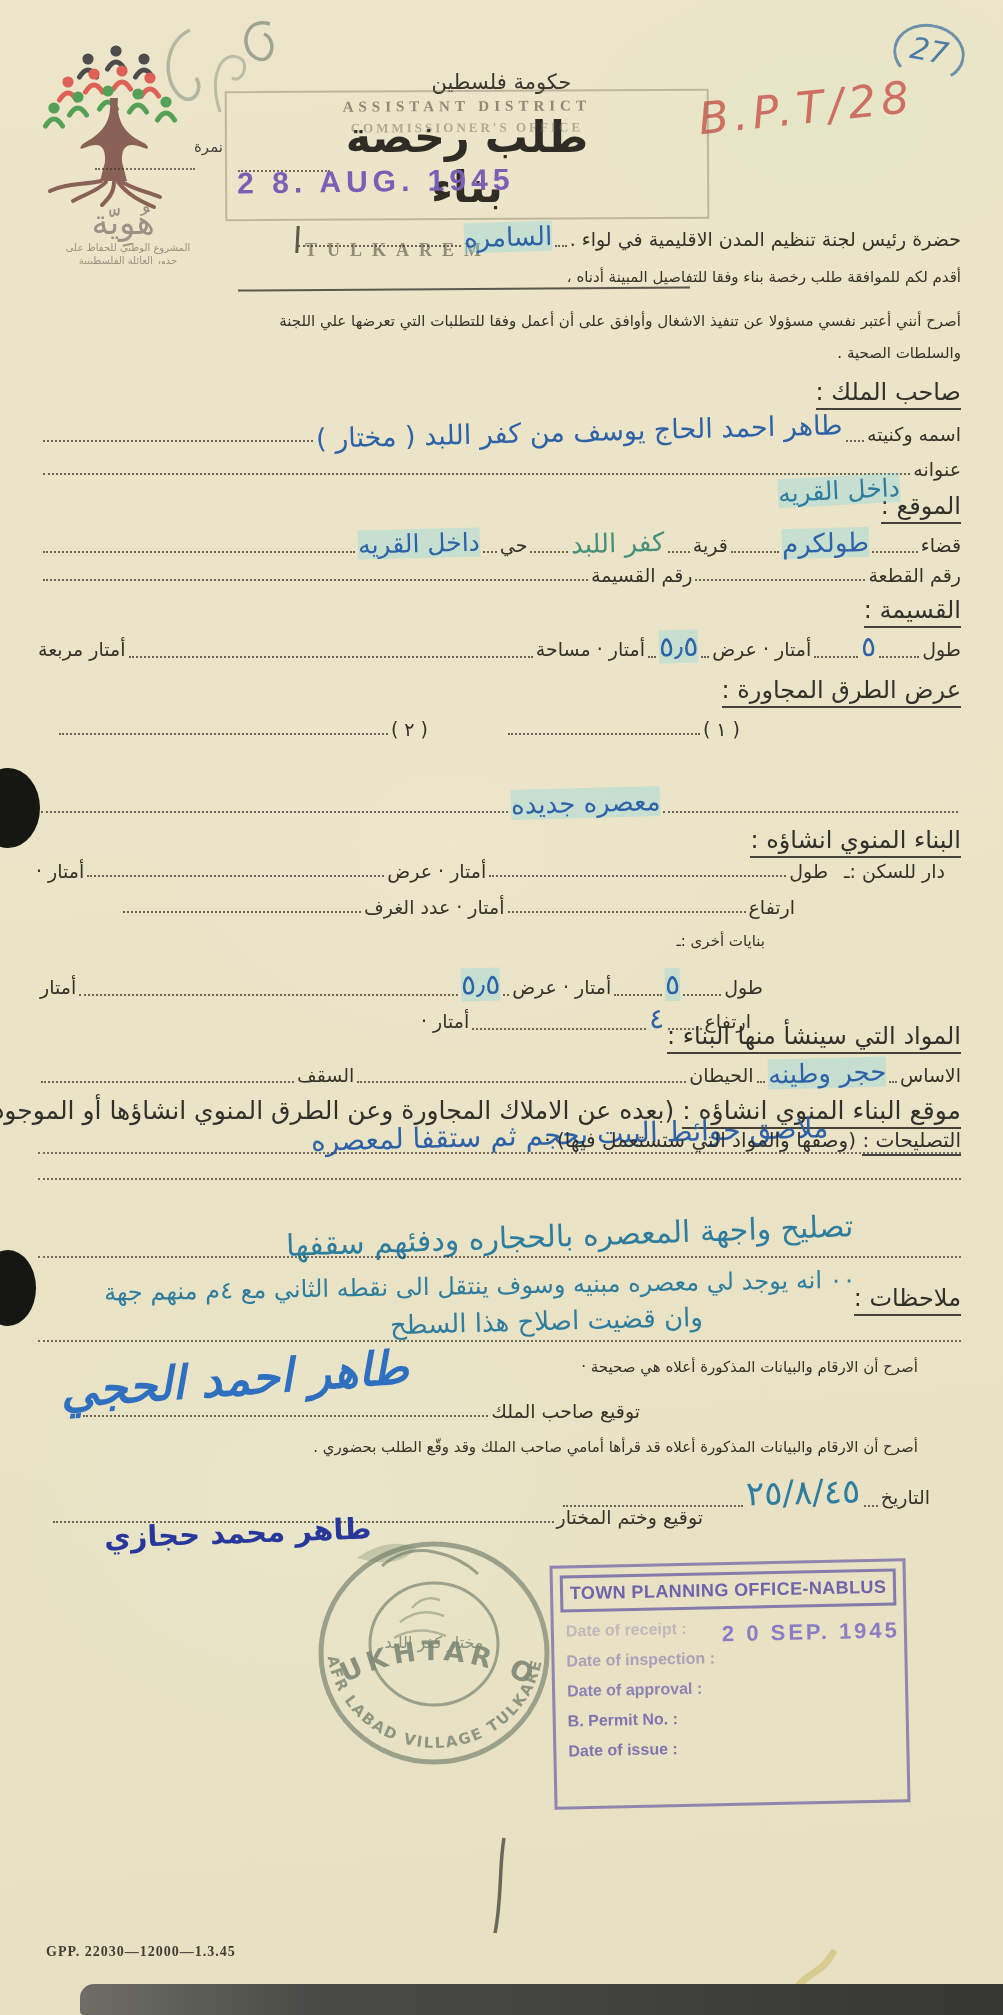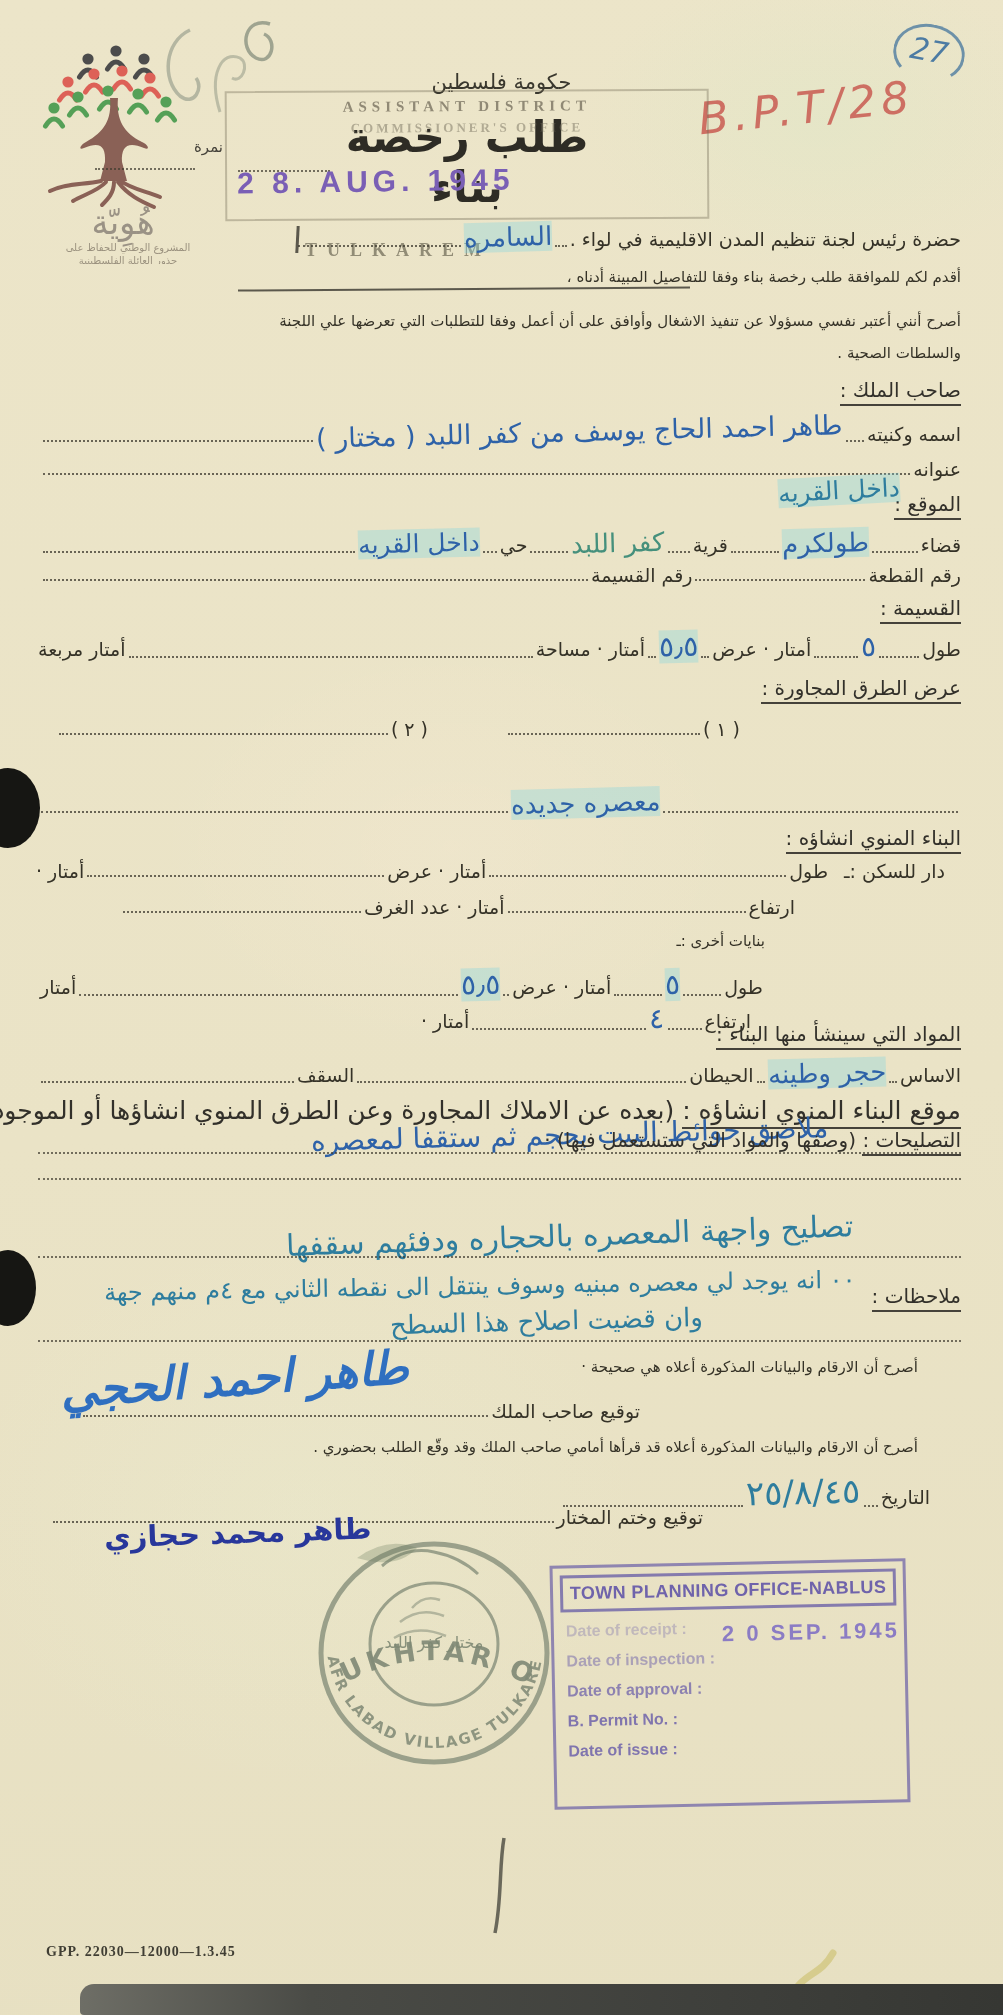--- a/index.html
+++ b/index.html
@@ -11,21 +11,21 @@
       radial-gradient(ellipse 420px 300px at 45% 42%, rgba(255,238,224,.18), transparent 70%),
       radial-gradient(ellipse 500px 400px at 30% 75%, rgba(235,242,214,.22), transparent 70%),
       linear-gradient(176deg,#ece5c9 0%,#eae3c6 55%,#e7e0c2 100%);
   }
   .abs{position:absolute;}
   
   .gov{top:70px;left:0;right:0;text-align:center;font-size:21px;color:#3a382e;}
   .doc-title{top:112px;left:322px;width:290px;text-align:center;font-size:43px;font-weight:bold;color:#2e2c25;letter-spacing:1px;}
   .nimra{top:138px;left:194px;font-size:15px;color:#45423a;}
   .ptext{font-size:15px;direction:rtl;text-align:right;color:#353227;}
-  .sec{font-size:20px;direction:rtl;border-bottom:2.5px solid #45423a;padding-bottom:2px;color:#32302a;}
+  .sec{font-size:24px;direction:rtl;border-bottom:2.5px solid #45423a;padding-bottom:2px;color:#32302a;}
   .sec-row{direction:rtl;font-size:20px;color:#32302a;white-space:nowrap;}
   .sec-row .u{border-bottom:2.5px solid #45423a;padding-bottom:2px;}
   .frow{display:flex;direction:rtl;align-items:baseline;font-size:19px;color:#353227;white-space:nowrap;}
   .lbl{white-space:nowrap;}
   .dots{border-bottom:2.5px dotted rgba(62,58,47,.75);align-self:flex-end;margin:0 3px 5px 3px;height:0;}
   .f{flex:1 1 0;}
   .dotline{position:absolute;border-bottom:2.5px dotted rgba(62,58,47,.7);height:0;}
   
   .hw{font-family:"DejaVu Sans",sans-serif;color:#2e62a8;white-space:nowrap;transform:rotate(-1.5deg);}
   .hl{background:rgba(125,212,226,.33);}

